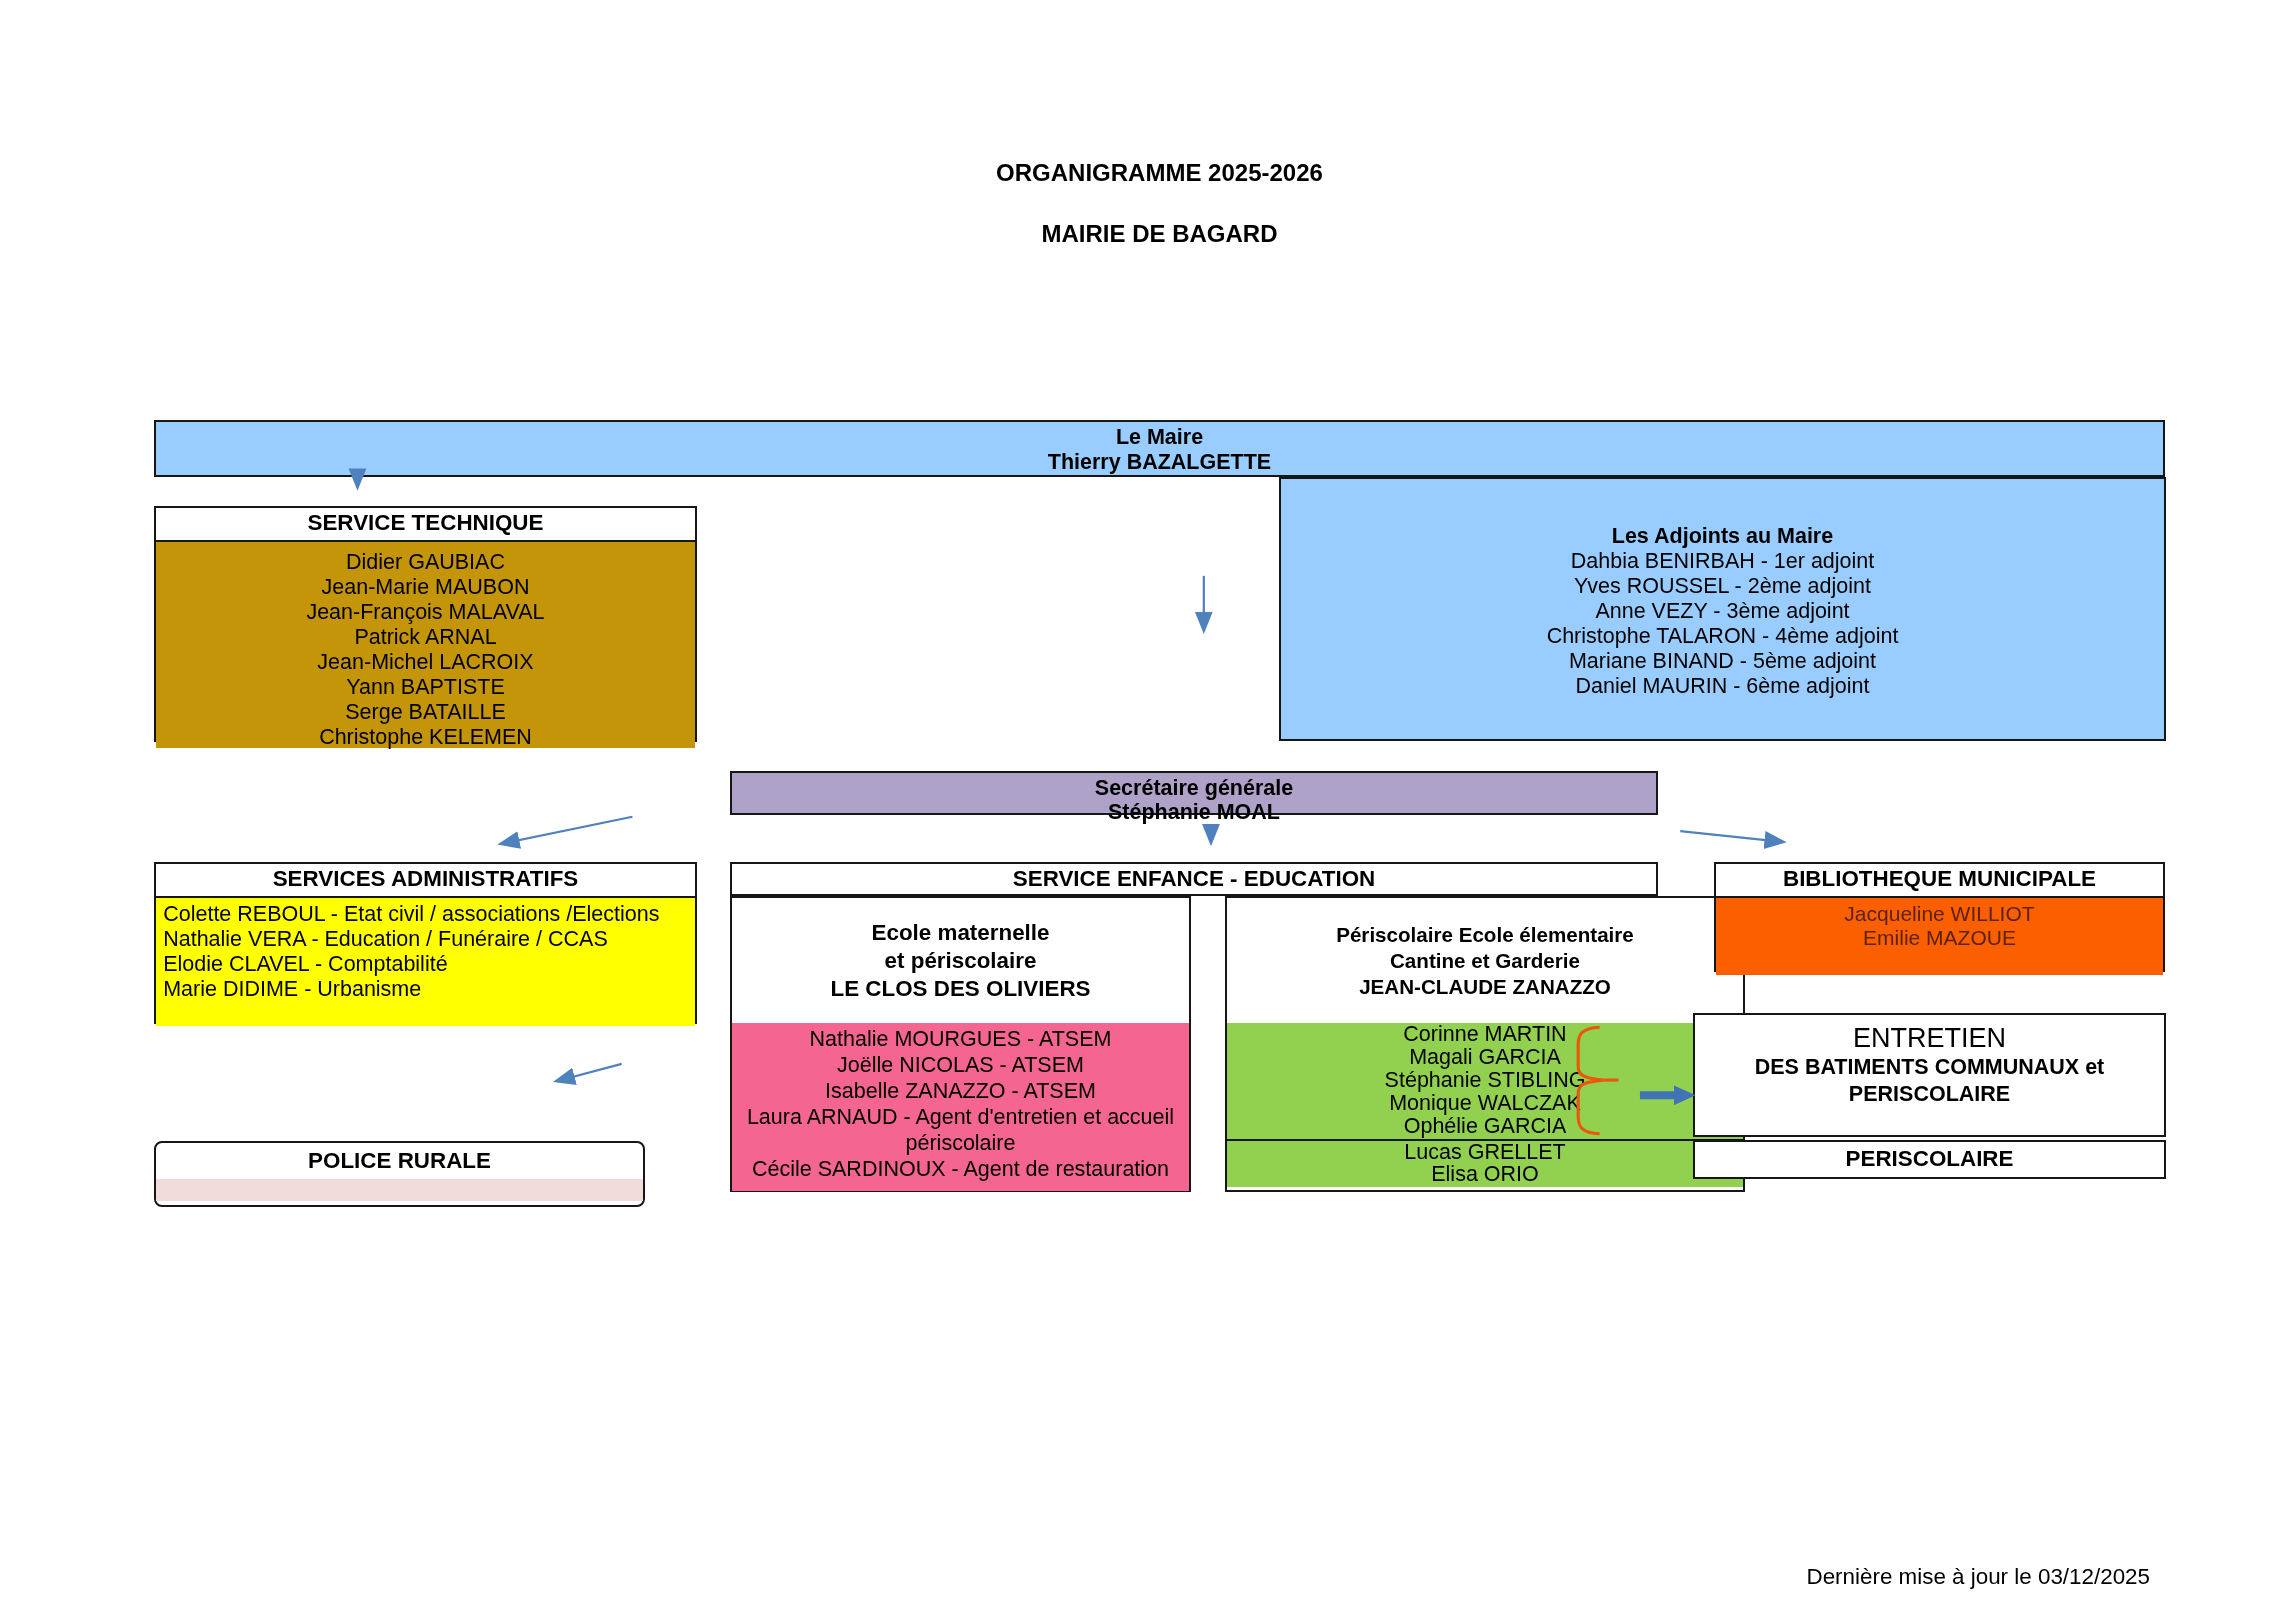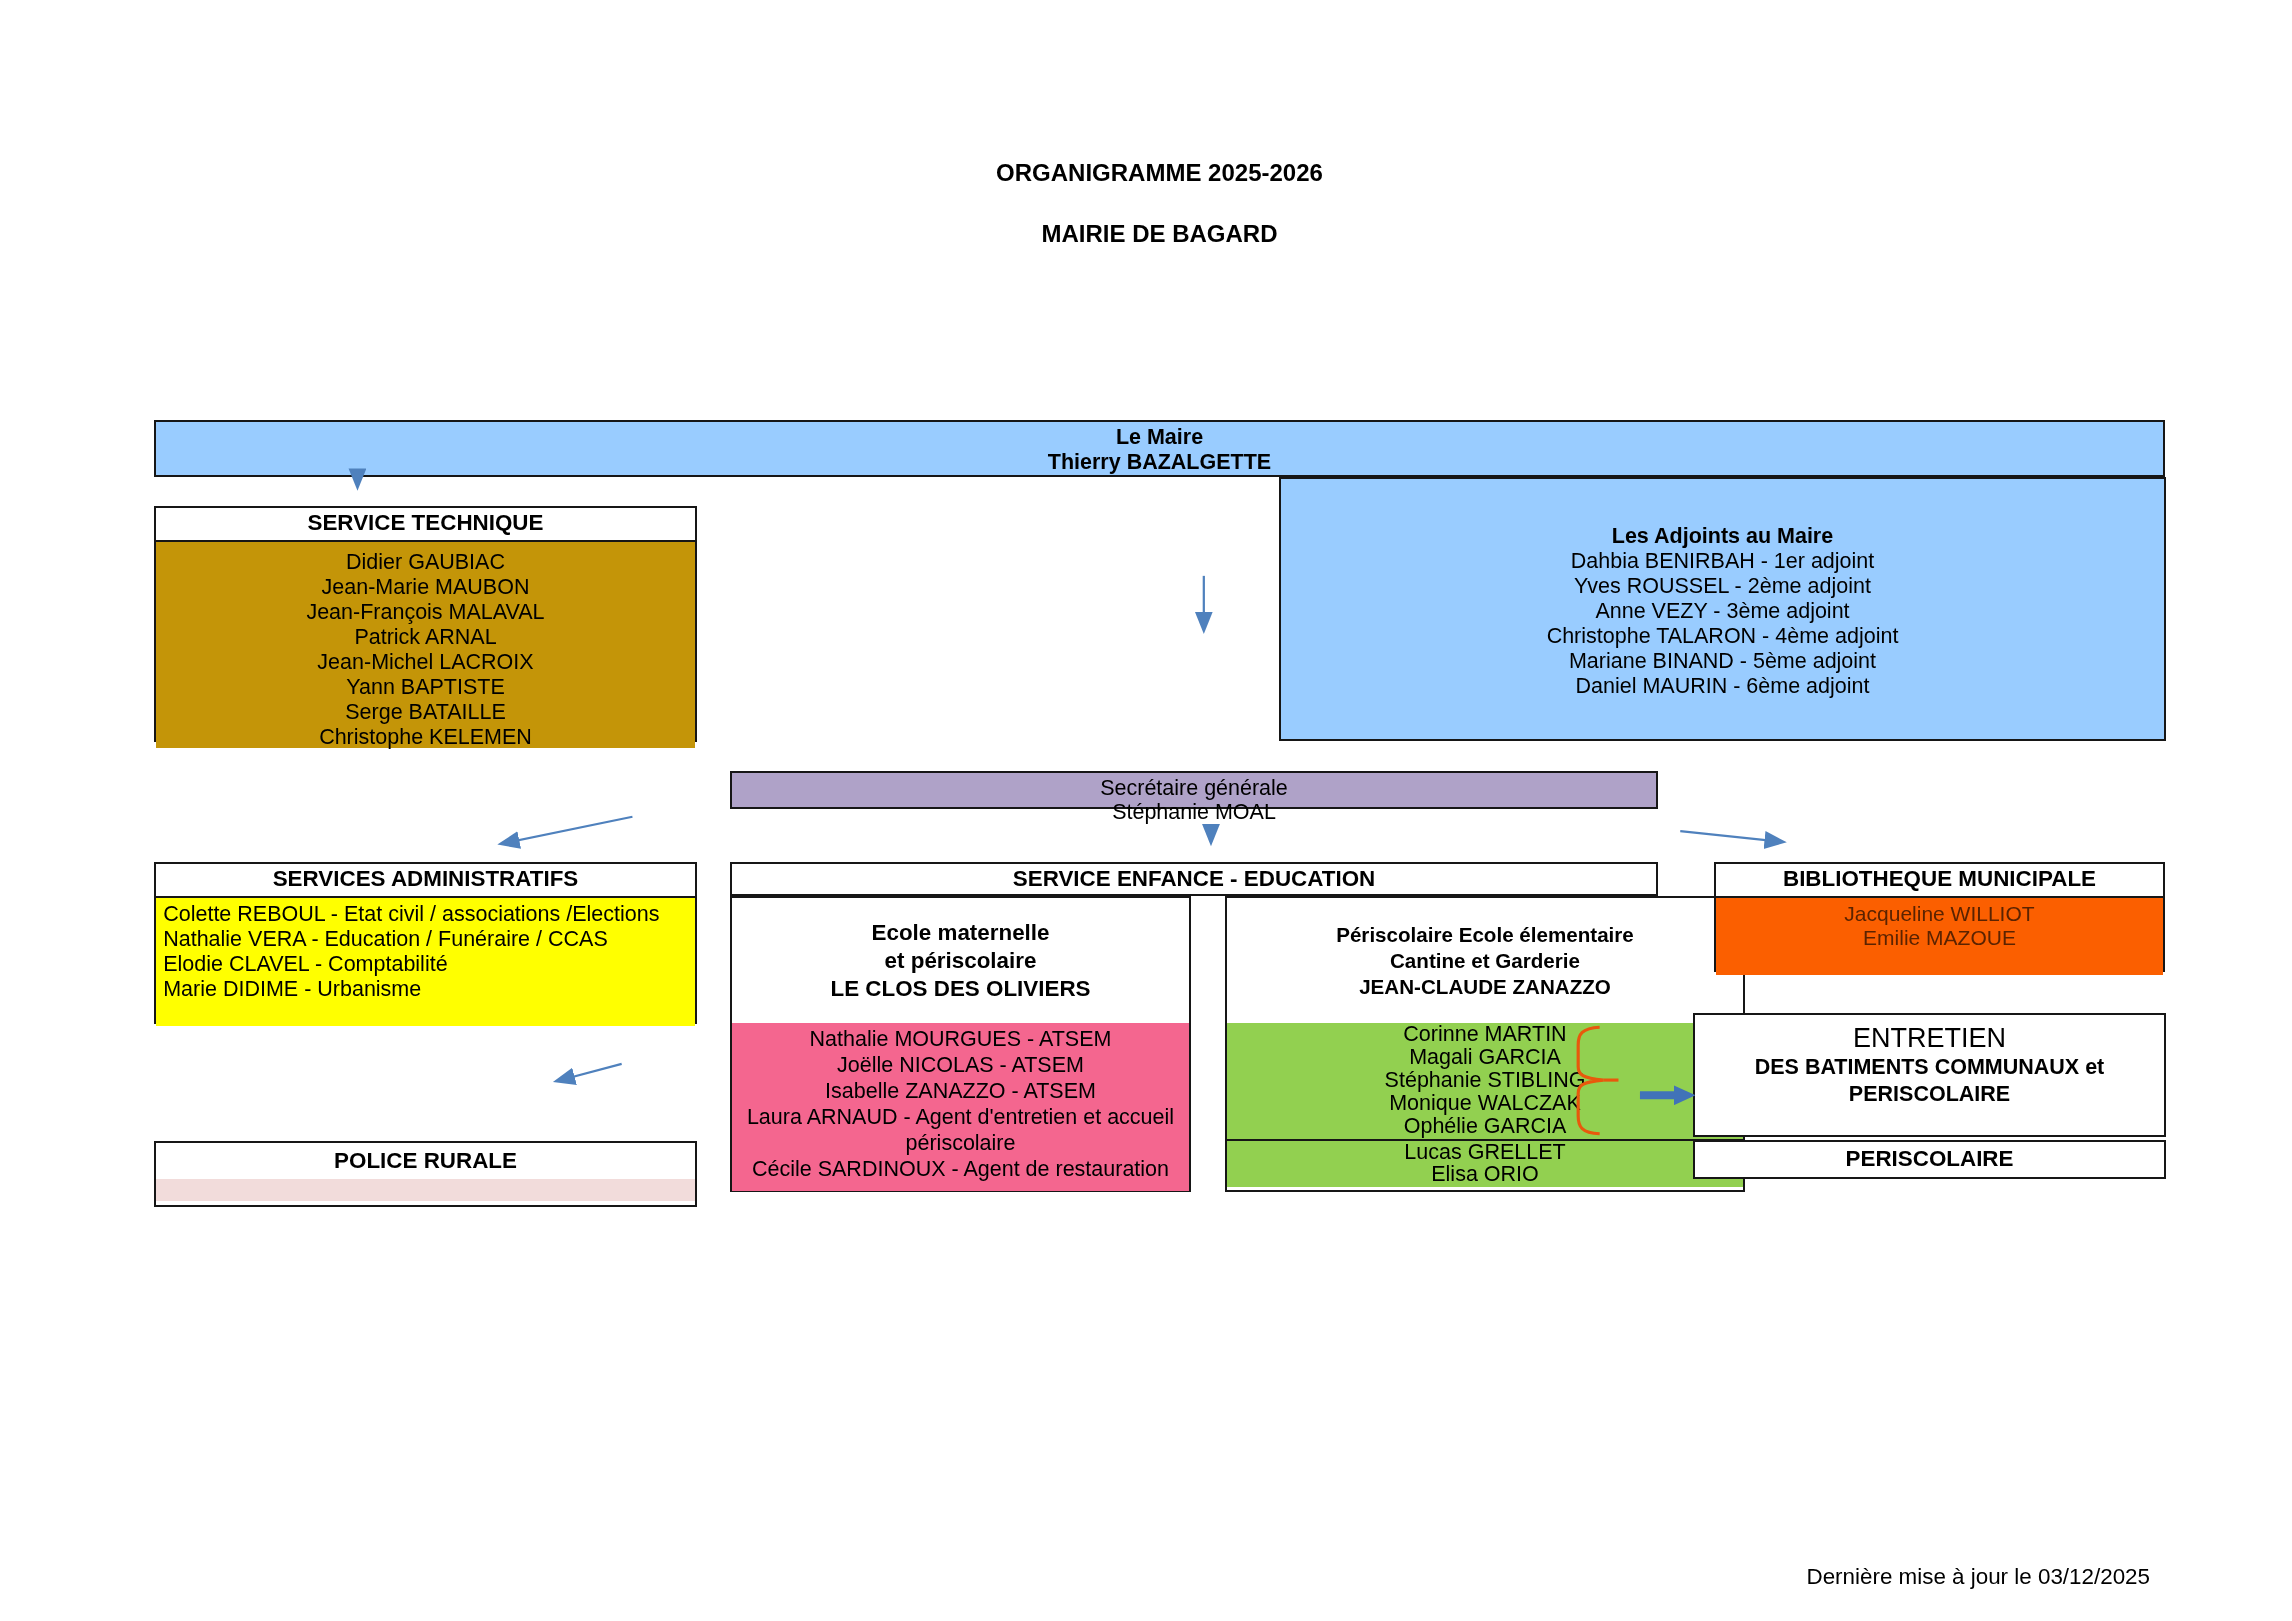--- a/index.html
+++ b/index.html
@@ -13,21 +13,21 @@
   .hdr{font-weight:bold;font-size:22.4px;line-height:30px;height:32px;background:#fff;border-bottom:2.7px solid #161616;}
   .bold{font-weight:bold;}
   
   .maire{left:154px;top:420px;width:2011px;height:57px;background:var(--blue,#99ccff);font-weight:bold;font-size:21.5px;line-height:25px;padding-top:2.7px;}
   
   .tech{left:154px;top:506px;width:543px;height:236px;}
   .tech .body{background:var(--gold,#c49508);font-size:21.5px;line-height:25px;height:198px;padding-top:8px;}
   
   .adj{left:1279px;top:477px;width:887px;height:264px;background:var(--blue,#99ccff);font-size:21.5px;line-height:25px;padding-top:45px;}
   
-  .secr{left:730px;top:771px;width:928px;height:38px;background:var(--purple,#afa2c8);font-weight:normal;font-size:21.5px;line-height:24px;padding-top:2.7px;}
+  .secr{left:730px;top:771px;width:928px;height:44px;background:var(--purple,#afa2c8);font-weight:bold;font-size:21.5px;line-height:24px;padding-top:2.7px;}
   
   .admin{left:154px;top:862px;width:543px;height:162px;}
   .admin .body{background:var(--yellow,#ffff00);text-align:left;font-size:21.5px;line-height:25px;height:124px;padding:3.6px 5.4px 0 7.2px;}
   
   .enfh{left:730px;top:862px;width:928px;height:34px;font-weight:bold;font-size:22.4px;line-height:29.6px;}
   
   .ecole{left:730px;top:896px;width:461px;height:296px;}
   .ecole .white{height:125px;display:flex;flex-direction:column;justify-content:center;font-weight:bold;font-size:22.4px;line-height:28px;}
   .ecole .pink{background:var(--pink,#f4668f);font-size:21.5px;line-height:26px;height:165px;padding:2.7px 9px 0 9px;}
   
@@ -38,21 +38,21 @@
   
   .biblio{left:1714px;top:862px;width:451px;height:110px;}
   .biblio .body{background:var(--orange,#fb5f00);color:var(--biblio_text,#5b2300);font-size:21px;line-height:24px;height:73px;padding-top:4px;}
   
   .entre{left:1693px;top:1013px;width:473px;height:124px;padding-top:7.2px;}
   .entre .l1{font-size:27px;line-height:32px;}
   .entre .l2,.entre .l3{font-weight:bold;font-size:21.5px;line-height:27px;}
   
   .peri2{left:1693px;top:1140px;width:473px;height:39px;font-weight:bold;font-size:22.4px;line-height:34px;}
   
-  .police{left:154px;top:1141px;width:543px;height:66px;}
+  .police{left:154px;top:1141px;width:491px;height:66px;border-radius:8px;}
   .police .t{font-weight:bold;font-size:22.4px;line-height:36px;height:36px;}
   .police .strip{height:22.4px;background:var(--pale_pink,#f2dcdb);}
   
   .date{top:1564px;left:1254px;width:896px;text-align:right;font-size:22.4px;}
   
   svg.overlay{position:absolute;left:0;top:0;pointer-events:none;}
   .thin{stroke:var(--arrow_blue,#4f81bd);stroke-width:2.5px;fill:none;}
   .thick{stroke:var(--thick_blue,#4173b8);stroke-width:9px;fill:none;}
   .af{fill:var(--arrow_blue,#4f81bd);}
   .bf{fill:var(--thick_blue,#4173b8);}

